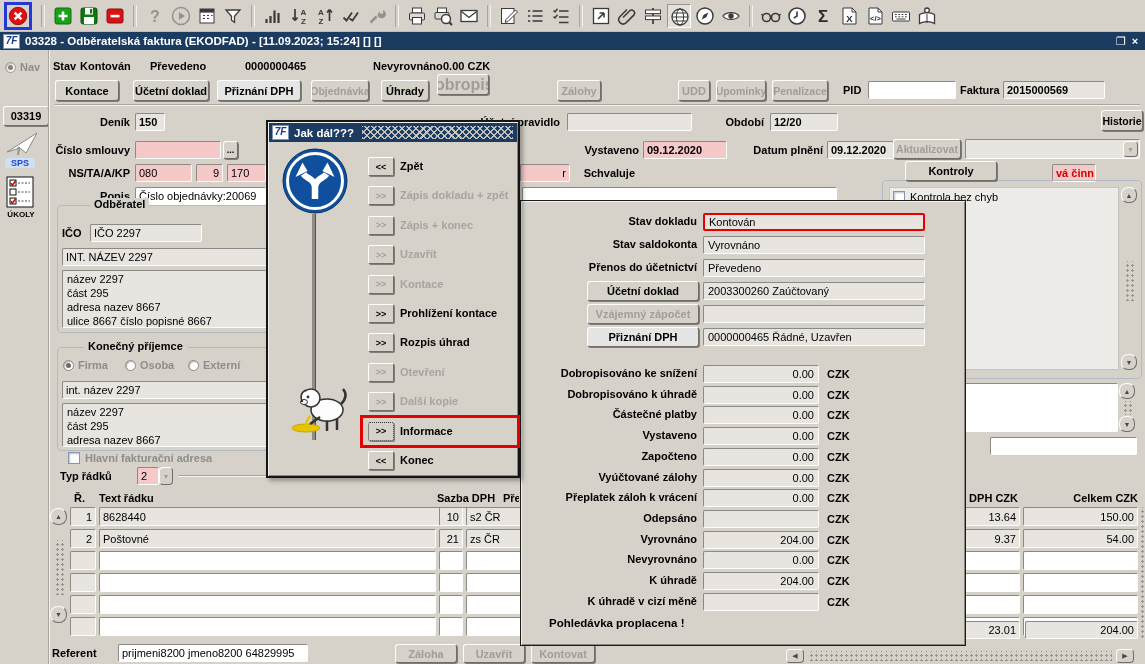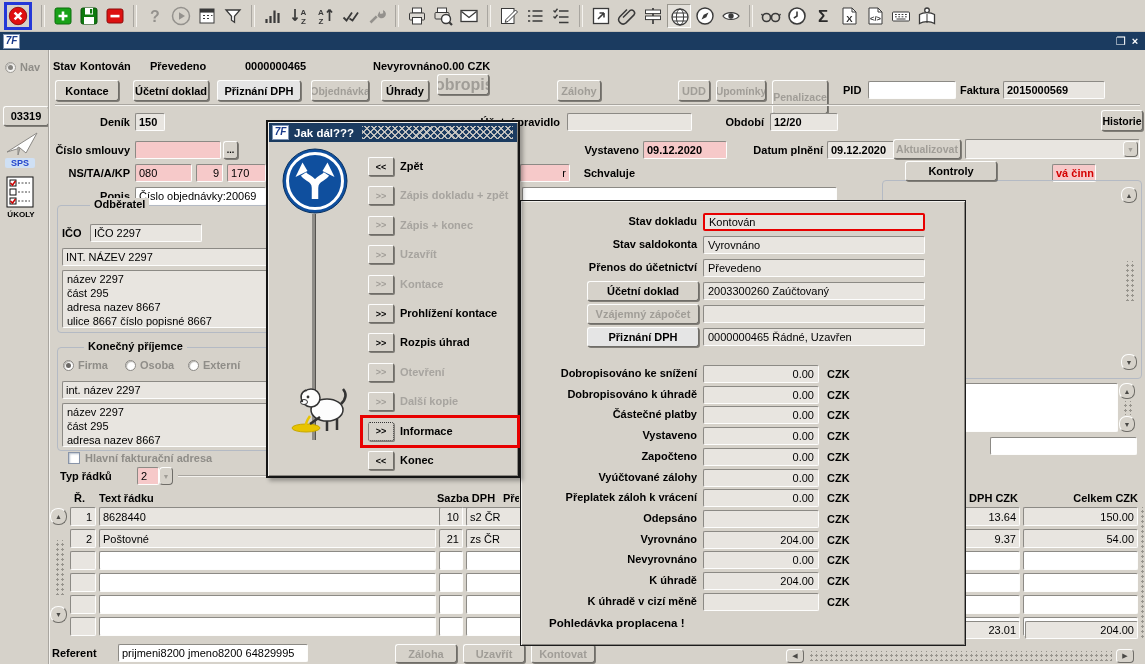--- a/index.html
+++ b/index.html
@@ -292,20 +292,21 @@
         <svg viewBox="0 0 24 24">
           <circle cx="12" cy="6.3" r="2.3" fill="#fff" stroke="#3a3a3a" stroke-width="1.3"></circle>
           <path d="M4.5 10.5c4-2.6 11-2.6 15 0v9c-4-2.6-11-2.6-15 0z" fill="#fff" stroke="#3a3a3a" stroke-width="1.3"></path>
           <path d="M12 9.8v9.2" stroke="#3a3a3a"></path>
         </svg>
       </div>
     </div>
 
   <div id="titlebar">
     <span class="appicon">7F</span>
+    <span class="title">03328 - Odběratelská faktura (EKODFAD) - [11.09.2023; 15:24] [] []</span>
     <span style="flex:1"></span>
     <span class="winbtn">❐</span>
     <span class="winbtn" style="margin-right:3px;">×</span>
   </div>
 
   <span class="rad sel" style="left:5px;top:62px;opacity:.75"></span>
   <span class="lbl dim" style="left:20px;top:61px;">Nav</span>
   <div class="btn" style="left:3px;top:106px;width:46px;height:20px;">03319</div>
   <div class="abs" style="left:5px;top:130px;width:40px;height:44px;">
     <svg width="34" height="26" viewBox="0 0 34 26">
@@ -337,21 +338,21 @@
 
   <div class="btn" style="left:55px;top:80px;width:64px;height:21px;">Kontace</div>
   <div class="btn" style="left:133px;top:80px;width:76px;height:21px;">Účetní doklad</div>
   <div class="btn green" style="left:217px;top:80px;width:84px;height:21px;">Přiznání DPH</div>
   <div class="btn dis" style="left:311px;top:80px;width:58px;height:21px;font-size:10.5px;">Objednávka</div>
   <div class="btn" style="left:381px;top:80px;width:48px;height:21px;">Úhrady</div>
   <div class="btn dis" style="left:437px;top:74px;width:52px;height:21px;font-size:16px;">Dobropisy</div>
   <div class="btn dis" style="left:557px;top:80px;width:44px;height:21px;">Zálohy</div>
   <div class="btn dis" style="left:678px;top:80px;width:32px;height:21px;">UDD</div>
   <div class="btn dis" style="left:716px;top:80px;width:50px;height:21px;font-size:10.5px;">Upomínky</div>
-  <div class="btn dis" style="left:772px;top:80px;width:56px;height:34px;font-size:10.5px;">Penalizace</div>
+  <div class="btn dis" style="left:772px;top:80px;width:56px;height:21px;font-size:10.5px;">Penalizace</div>
   <span class="lbl" style="left:843px;top:84px;">PID</span>
   <div class="fld w" style="left:868px;top:81px;width:88px;"></div>
   <span class="lbl" style="left:960px;top:84px;">Faktura</span>
   <div class="fld b" style="left:1003px;top:81px;width:102px;">2015000569</div>
   <div class="grv" style="left:55px;top:104px;width:1085px;"></div>
 
   <span class="lbl r" style="left:46px;top:116px;width:84px;">Deník</span>
   <div class="fld b" style="left:135px;top:113px;width:30px;">150</div>
   <span class="lbl r" style="left:448px;top:116px;width:112px;">Účetní pravidlo</span>
   <div class="fld" style="left:567px;top:113px;width:125px;"></div>
@@ -376,20 +377,24 @@
   <div class="fld p" style="left:227px;top:164px;width:39px;">170</div>
   <div class="fld p num" style="left:520px;top:164px;width:50px;">r</div>
   <span class="lbl r" style="left:531px;top:167px;width:104px;">Schvaluje</span>
   <div class="fld p red" style="left:1052px;top:164px;width:44px;">vá činn</div>
 
   <span class="lbl r" style="left:46px;top:190px;width:84px;">Popis</span>
   <div class="fld w" style="left:135px;top:187px;width:131px;">Číslo objednávky:20069</div>
   <div class="fld w" style="left:522px;top:187px;width:315px;"></div>
 
   <div class="grpbox" style="left:882px;top:180px;width:258px;height:197px;z-index:1;">
+    <div id="kontroly-list" class="abs">
+      <span class="chk" style="left:3px;top:3px;"></span>
+      <span class="abs plain" style="left:20px;top:3px;font-size:11px;white-space:nowrap;">Kontrola bez chyb</span>
+    </div>
     <div class="sbtn" style="left:238px;top:6px;width:16px;height:16px;border-radius:7px;">▲</div>
     <div class="dots abs" style="left:241px;top:80px;width:10px;height:40px;"></div>
     <div class="sbtn" style="left:238px;top:173px;width:16px;height:16px;border-radius:7px;">▼</div>
   </div>
   <div class="btn" style="left:905px;top:161px;width:92px;height:20px;z-index:2;">Kontroly</div>
 
   <div class="grpbox" style="left:57px;top:205px;width:252px;height:126px;"></div>
   <span class="grptitle" style="left:90px;top:198px;">Odběratel</span>
   <span class="lbl" style="left:62px;top:227px;">IČO</span>
   <div class="fld" style="left:90px;top:224px;width:112px;">IČO 2297</div>

